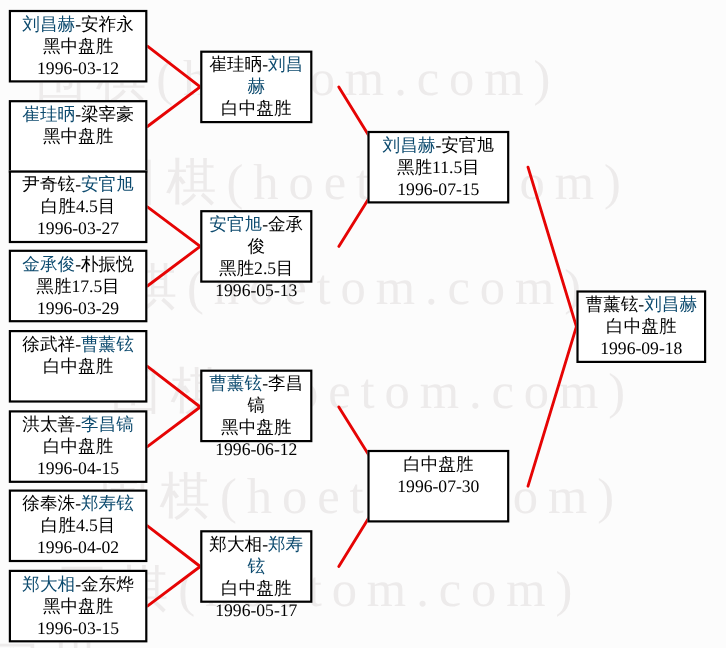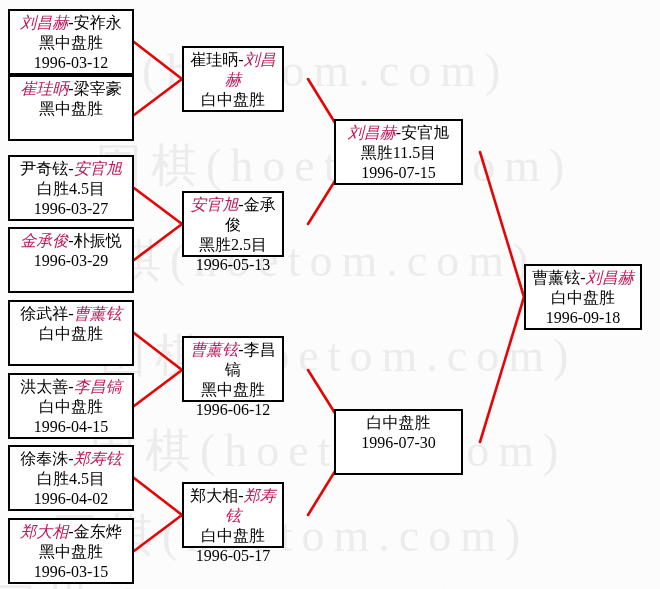--- a/index.html
+++ b/index.html
@@ -19,21 +19,21 @@
   .box{
     position:absolute;z-index:2;box-sizing:border-box;
     background:#ffffff;border:2px solid #000;
     height:66px;padding-top:2px;text-align:center;
   }
   .c1{left:8px;width:126px;}
   .c2{left:182px;width:102px;}
   .c3{left:334px;width:129px;}
   .c4{left:524px;width:118px;}
   .line{font-size:16px;line-height:20px;color:#000;}
-  .nm[data-win="true"]{color:#be185d;font-style:italic;}
+  .nm[data-win="true"]{color:#0c4a6e;}
 </style>
 </head>
 <body>
 
 <div id="stage">
 
   <div class="wm" style="left:32px;top:40px">围棋(hoetom.com)</div>
   <div class="wm" style="left:96px;top:135px">围棋(hoetom.com)</div>
   <div class="wm" style="left:60px;top:230px">围棋(hoetom.com)</div>
   <div class="wm" style="left:100px;top:325px">围棋(hoetom.com)</div>
@@ -58,31 +58,32 @@
       <line x1="480" y1="152" x2="524" y2="297"></line>
       <line x1="480" y1="442" x2="524" y2="297"></line>
     </g>
   </svg>
 
   <div class="box c1" style="top:9px">
     <div class="line"><span class="nm" data-win="true">刘昌赫</span><span>-</span><span class="nm" data-win="false">安祚永</span></div>
     <div class="line">黑中盘胜</div>
     <div class="line">1996-03-12</div>
   </div>
-  <div class="box c1" style="top:75px">
+  <div class="box c1" style="top:91px">
     <div class="line"><span class="nm" data-win="true">崔珪昞</span><span>-</span><span class="nm" data-win="false">梁宰豪</span></div>
     <div class="line">黑中盘胜</div>
   </div>
   <div class="box c1" style="top:155px">
     <div class="line"><span class="nm" data-win="false">尹奇铉</span><span>-</span><span class="nm" data-win="true">安官旭</span></div>
     <div class="line">白胜4.5目</div>
     <div class="line">1996-03-27</div>
   </div>
   <div class="box c1" style="top:227px">
     <div class="line"><span class="nm" data-win="true">金承俊</span><span>-</span><span class="nm" data-win="false">朴振悦</span></div>
+    <div class="line">黑胜17.5目</div>
     <div class="line">1996-03-29</div>
   </div>
   <div class="box c1" style="top:300px">
     <div class="line"><span class="nm" data-win="false">徐武祥</span><span>-</span><span class="nm" data-win="true">曹薰铉</span></div>
     <div class="line">白中盘胜</div>
   </div>
   <div class="box c1" style="top:373px">
     <div class="line"><span class="nm" data-win="false">洪太善</span><span>-</span><span class="nm" data-win="true">李昌镐</span></div>
     <div class="line">白中盘胜</div>
     <div class="line">1996-04-15</div>

